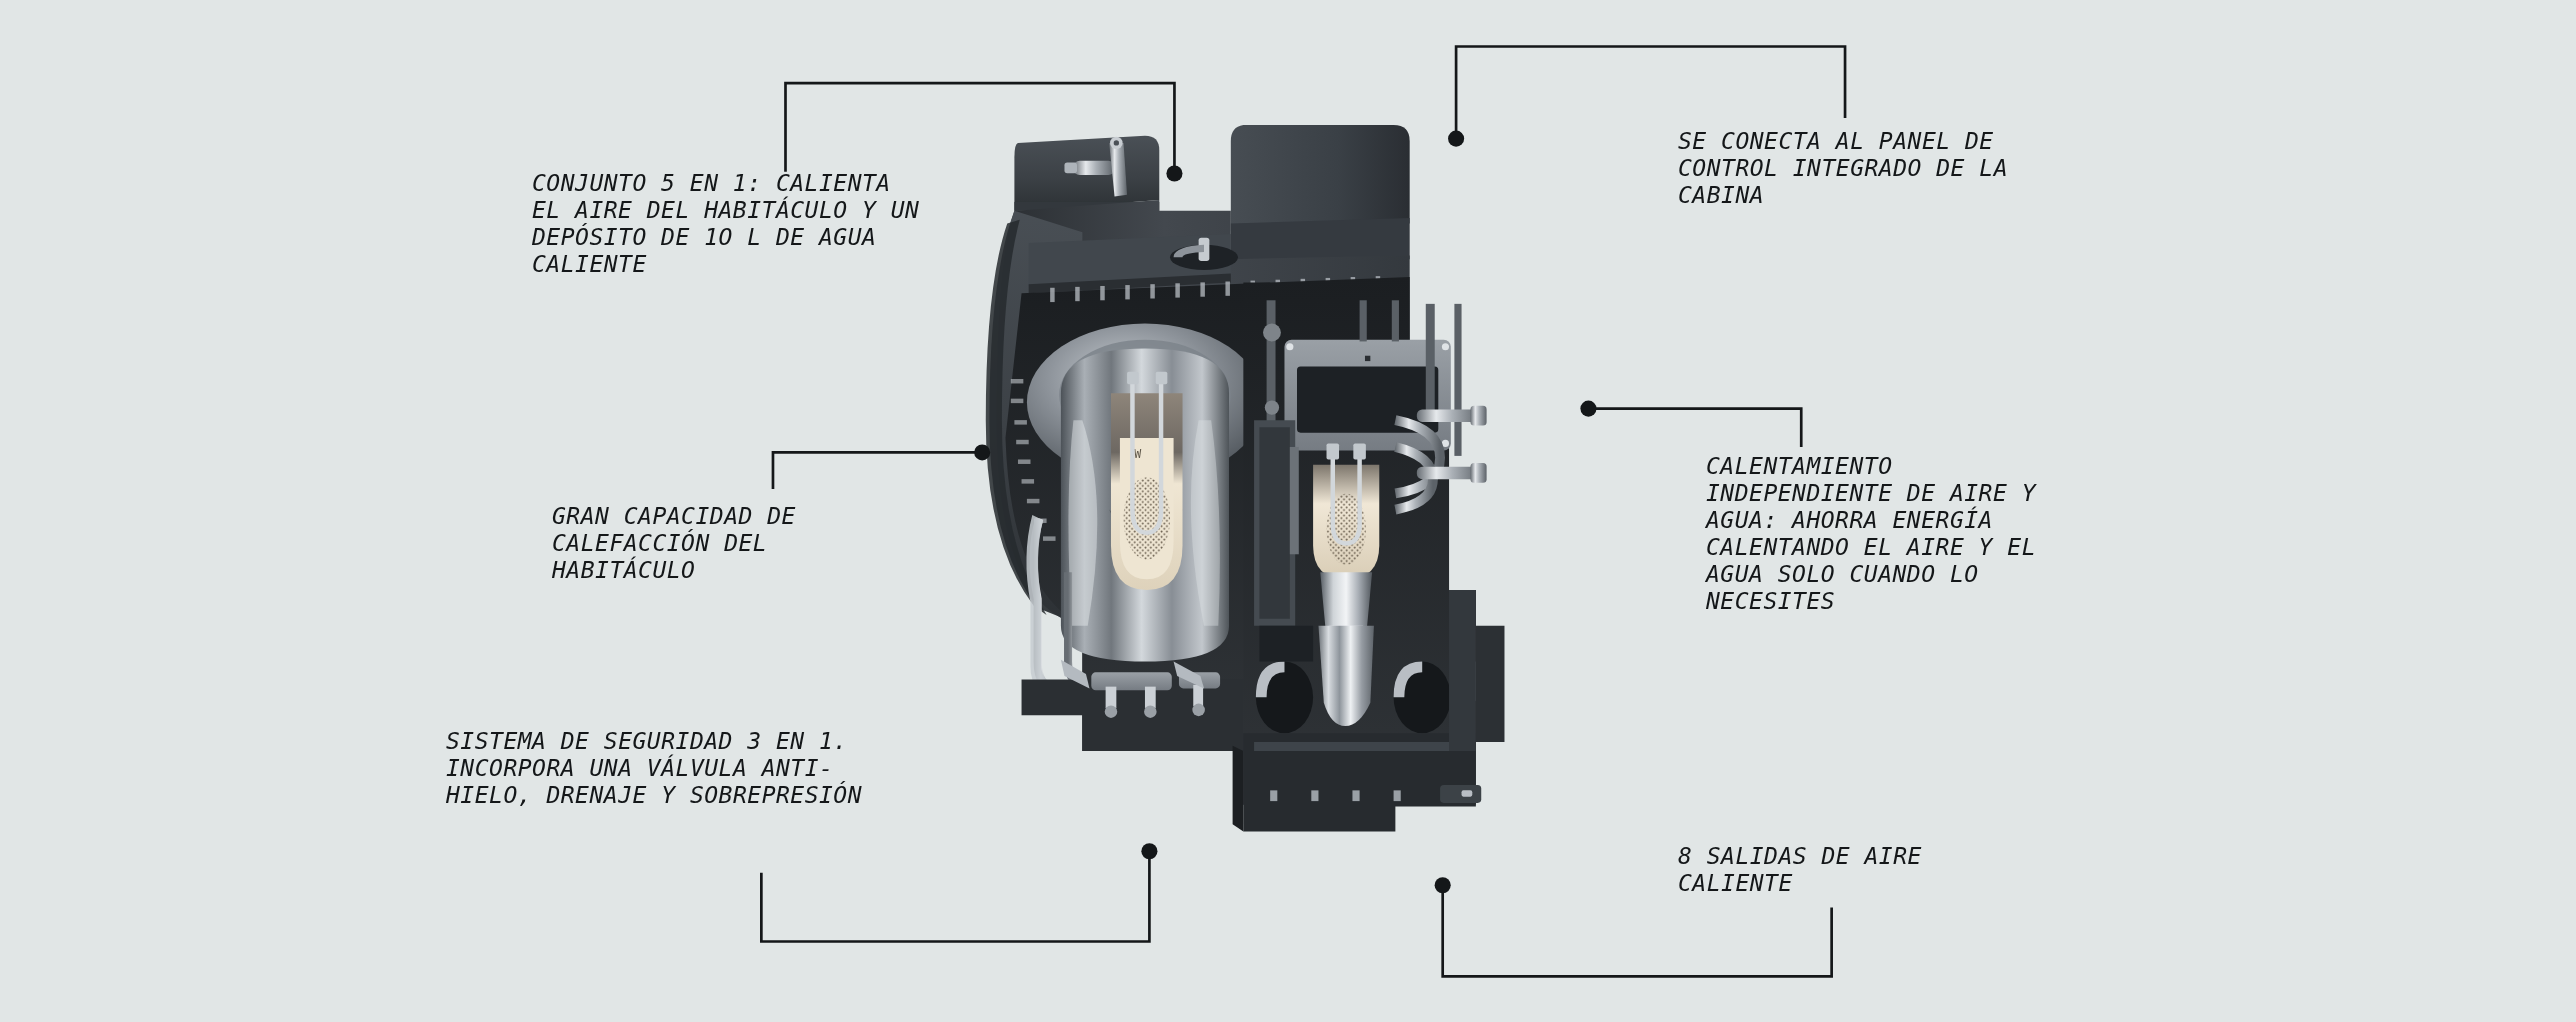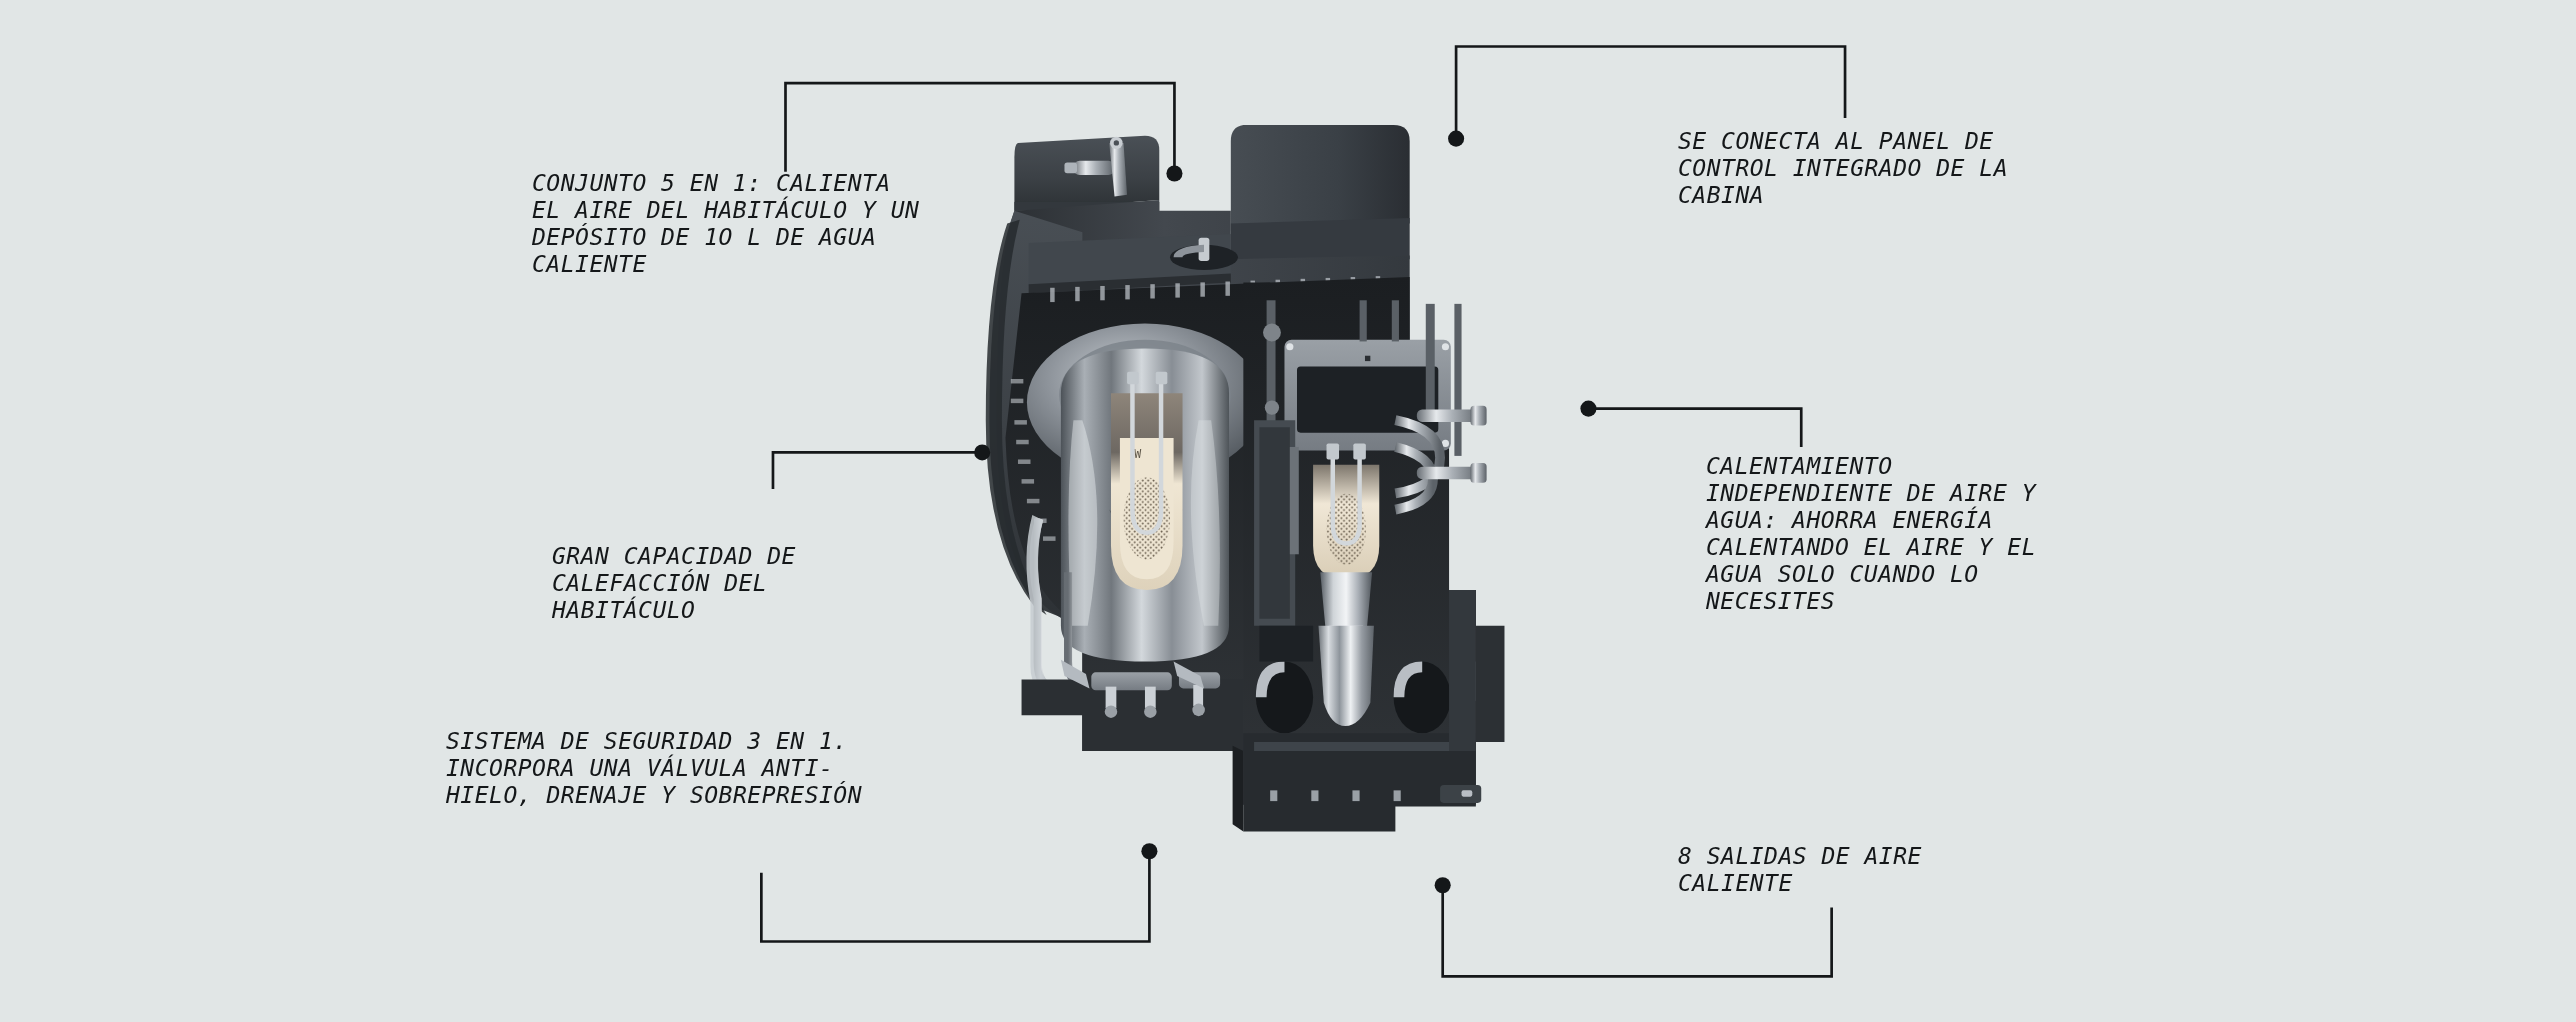--- a/index.html
+++ b/index.html
@@ -322,21 +322,21 @@
 
   <div class="callout" style="left:532px;top:170px;">CONJUNTO 5 EN 1: CALIENTA
 EL AIRE DEL HABITÁCULO Y UN
 DEPÓSITO DE 1O L DE AGUA
 CALIENTE</div>
 
   <div class="callout" style="left:1678px;top:128px;">SE CONECTA AL PANEL DE
 CONTROL INTEGRADO DE LA
 CABINA</div>
 
-  <div class="callout" style="left:552px;top:503px;margin-top:40px;">GRAN CAPACIDAD DE
+  <div class="callout" style="left:552px;top:503px;">GRAN CAPACIDAD DE
 CALEFACCIÓN DEL
 HABITÁCULO</div>
 
   <div class="callout" style="left:1678px;top:453px;margin-left:28px;">CALENTAMIENTO
 INDEPENDIENTE DE AIRE Y
 AGUA: AHORRA ENERGÍA
 CALENTANDO EL AIRE Y EL
 AGUA SOLO CUANDO LO
 NECESITES</div>
 

